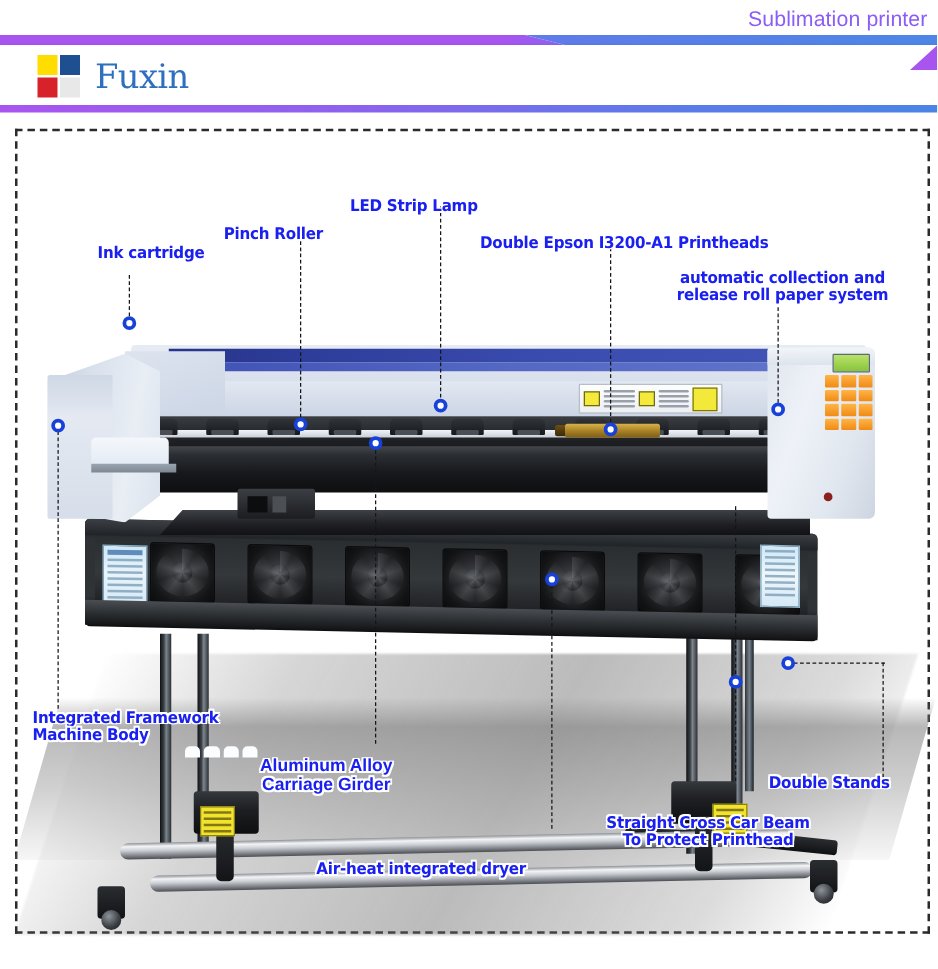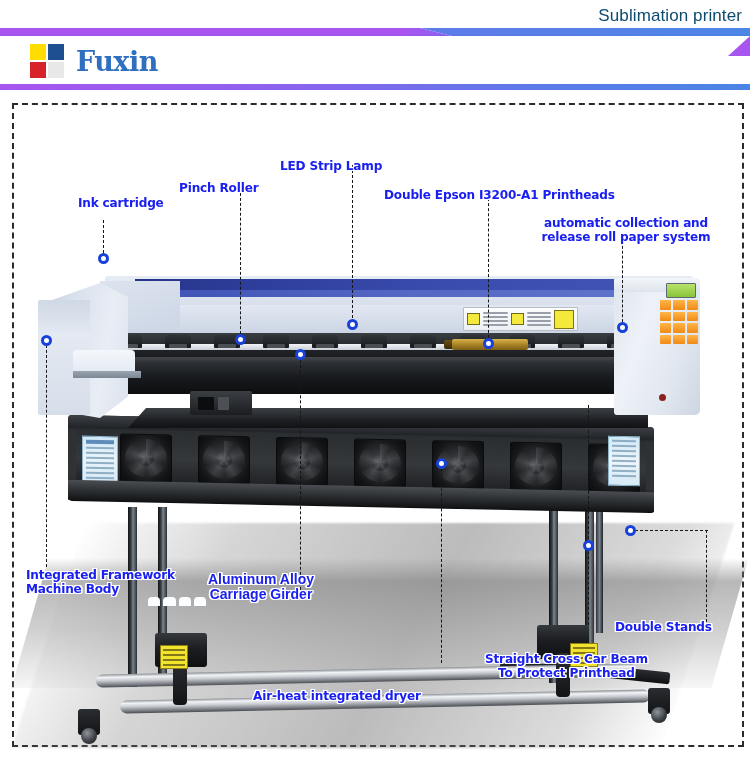--- a/index.html
+++ b/index.html
@@ -10,21 +10,21 @@
     font-family:"Liberation Sans",sans-serif;
     overflow:hidden;
     position:relative;
   }
   .page{position:relative;width:750px;height:775px;overflow:hidden;background:#fff;}
 
   
   .header{position:absolute;left:0;top:0;width:750px;height:92px;}
   .subtitle{
     position:absolute;right:8px;top:6px;
-    font-size:17px;color:#0c4a6e;letter-spacing:.1px;
+    font-size:17px;color:#8b5cf6;letter-spacing:.1px;
     font-family:"Liberation Sans",sans-serif;
     white-space:nowrap;
   }
   
   .top-stripe{
     position:absolute;left:0;top:28px;width:750px;height:8px;
     background:linear-gradient(90deg,#a855f0 0%,#a855f0 54%,#7b6af0 63%,#5b7ae8 78%,#4a84e6 100%);
     clip-path:polygon(0 0,420px 0,452px 100%,0 100%);
   }
   .top-stripe2{
@@ -65,21 +65,21 @@
   }
   .logo{position:absolute;left:30px;top:44px;display:flex;align-items:center;gap:12px;}
   .logo-mark{width:34px;height:34px;display:grid;grid-template-columns:1fr 1fr;grid-template-rows:1fr 1fr;gap:2px;}
   .sq{width:100%;height:100%;}
   .sq-y{background:#ffdd00;}
   .sq-b{background:#1d4f91;}
   .sq-r{background:#d8222a;}
   .sq-g{background:#e8e8e8;}
   .logo-text{
     font-family:"DejaVu Serif",serif;
-    font-weight:bold;font-size:27px;color:#2f6fc0;
+    font-weight:normal;font-size:27px;color:#2f6fc0;
     letter-spacing:-.5px;
     text-shadow:1px 1px 0 rgba(255,255,255,.6);
   }
 
   
   .frame{
     position:absolute;left:12px;top:103px;width:732px;height:644px;
     border:2px dashed #2b2b2b;
     box-sizing:border-box;
   }
@@ -580,21 +580,21 @@
   <div class="label cond" style="left:280px;top:159px;">LED Strip Lamp</div>
 
   <div class="label cond" style="left:384px;top:188px;">Double Epson I3200-A1 Printheads</div>
 
   <div class="label cond center" style="left:533px;top:216px;width:200px;">automatic collection and
 release roll paper system</div>
 
   <div class="label cond" style="left:26px;top:568px;">Integrated Framework
 Machine Body</div>
 
-  <div class="label plain center" style="left:200px;top:572px;width:122px;font-size:14px;">Aluminum Alloy
+  <div class="label plain center" style="left:200px;top:605px;width:122px;font-size:14px;">Aluminum Alloy
 Carriage Girder</div>
 
   <div class="label cond" style="left:253px;top:689px;">Air-heat  integrated dryer</div>
 
   <div class="label cond center" style="left:466px;top:652px;width:216px;">Straight Cross Car Beam
 To Protect Printhead</div>
 
   <div class="label cond" style="left:615px;top:620px;">Double Stands</div>
 
 </div>

